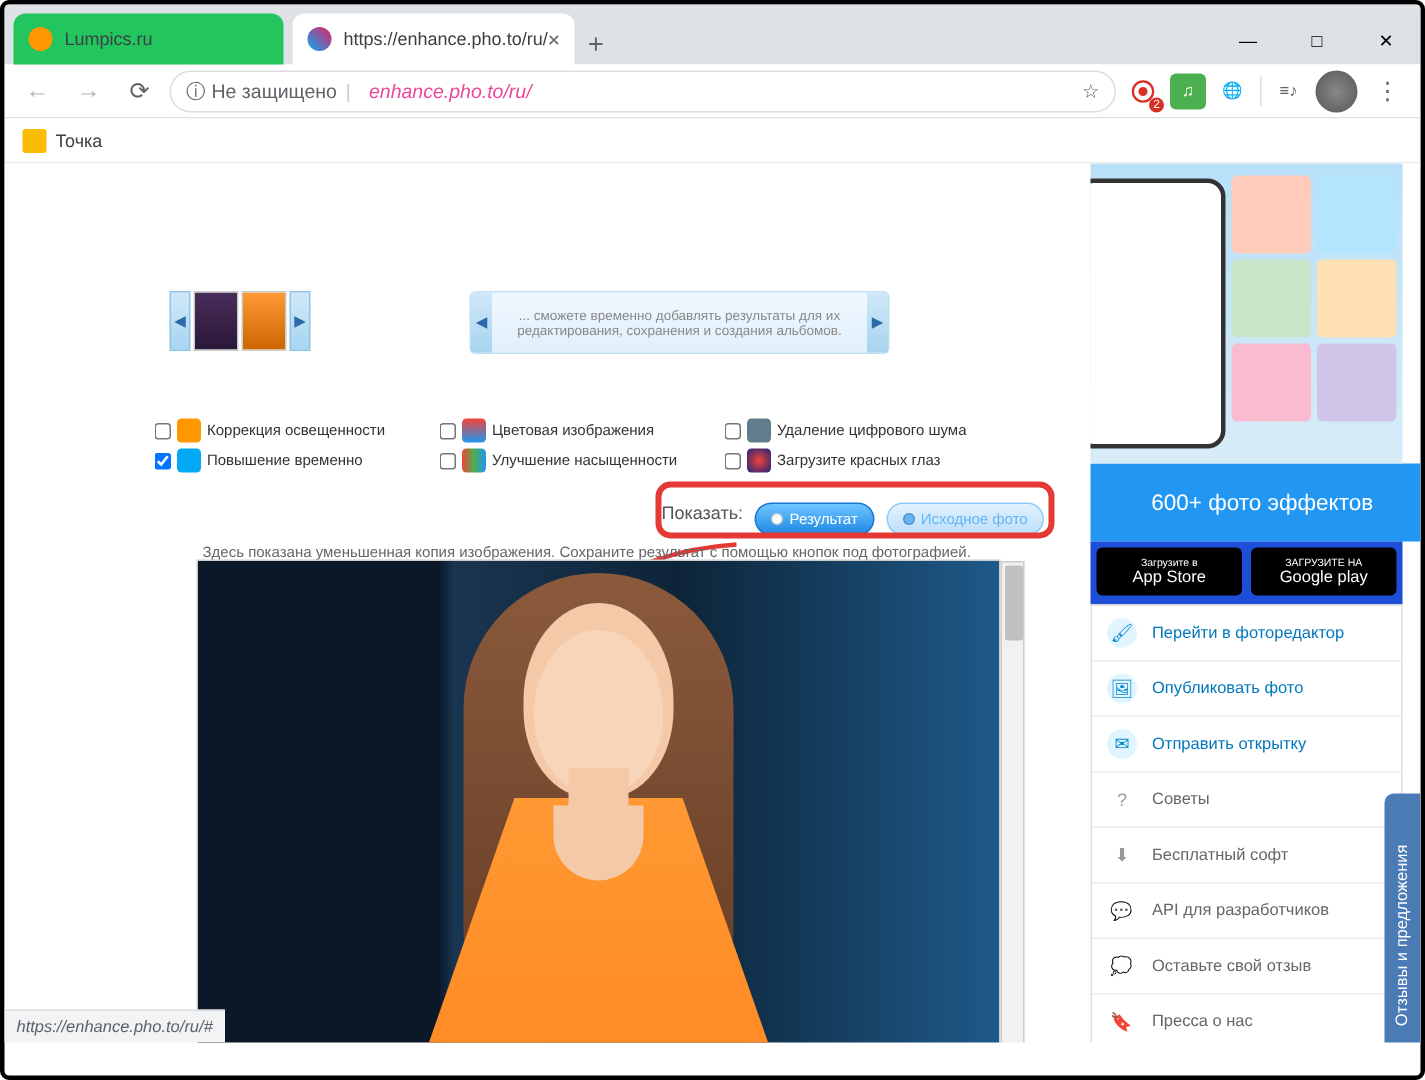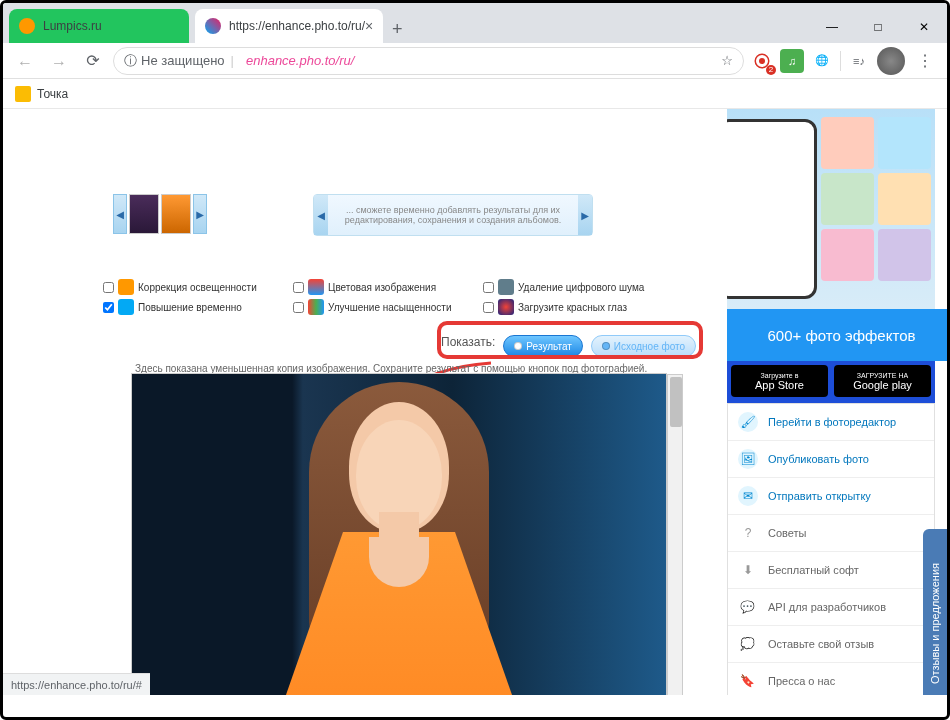--- a/index.html
+++ b/index.html
@@ -71,21 +71,21 @@
 .collage { position:absolute; right:4px; top:8px; width:110px; display:grid; grid-template-columns:1fr 1fr; gap:4px; }
 .coll { height:52px; border-radius:4px; }
 .side-banner { width:229px; height:52px; background:#2196f3; color:#fff; display:flex; align-items:center; justify-content:center; font-size:15px; }
 .storebtns { width:208px; height:42px; background:#1d4ed8; display:flex; gap:6px; padding:4px; justify-content:center; }
 .storebtn { flex:1; height:32px; background:#000; color:#fff; border-radius:4px; display:flex; flex-direction:column; align-items:center; justify-content:center; font-size:7px; }
 .storebtn .big { font-size:11px; }
 .sidelinks { background:#fff; border:1px solid #e0e0e0; }
 .sidelink { display:flex; align-items:center; gap:10px; padding:8px 10px; font-size:11px; color:#0277bd; border-bottom:1px solid #eee; }
 .sidelink.gray { color:#666; }
 .sidelink-icon { width:20px; height:20px; border-radius:50%; display:flex; align-items:center; justify-content:center; font-size:12px; flex-shrink:0; }
-.statusbar { position:absolute; left:0; bottom:0; height:22px; background:#f1f3f4; border-top:1px solid #ddd; padding:0 8px; font-size:11px; color:#5f6368; display:flex; align-items:center; max-width:300px; }
+.statusbar { position:absolute; left:0; bottom:0; height:22px; background:#f1f3f4; border-top:1px solid #ddd; padding:0 8px; font-size:11px; color:#5f6368; display:flex; align-items:center; max-width:300px;font-style:italic; }
 </style>
 </head>
 <body>
 
 <div class="titlebar">
   <div class="tab">
     <div class="tab-icon" style="background:#ff9800"></div>
     <span>Lumpics.ru</span>
   </div>
   <div class="tab active">

